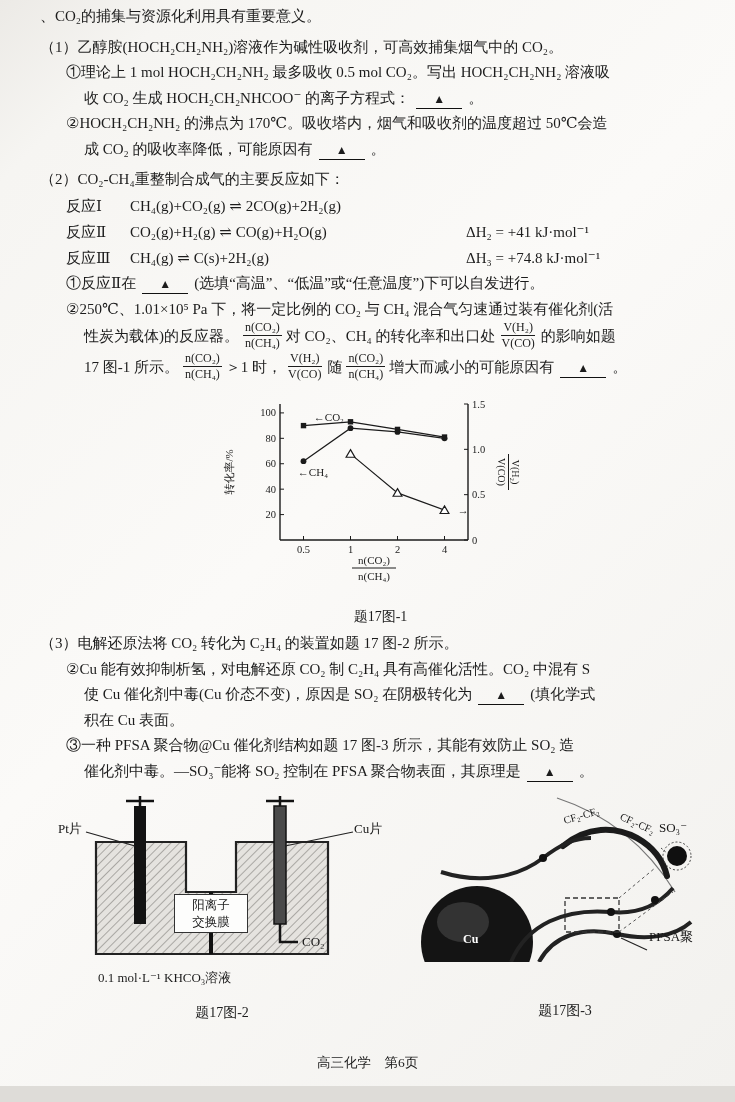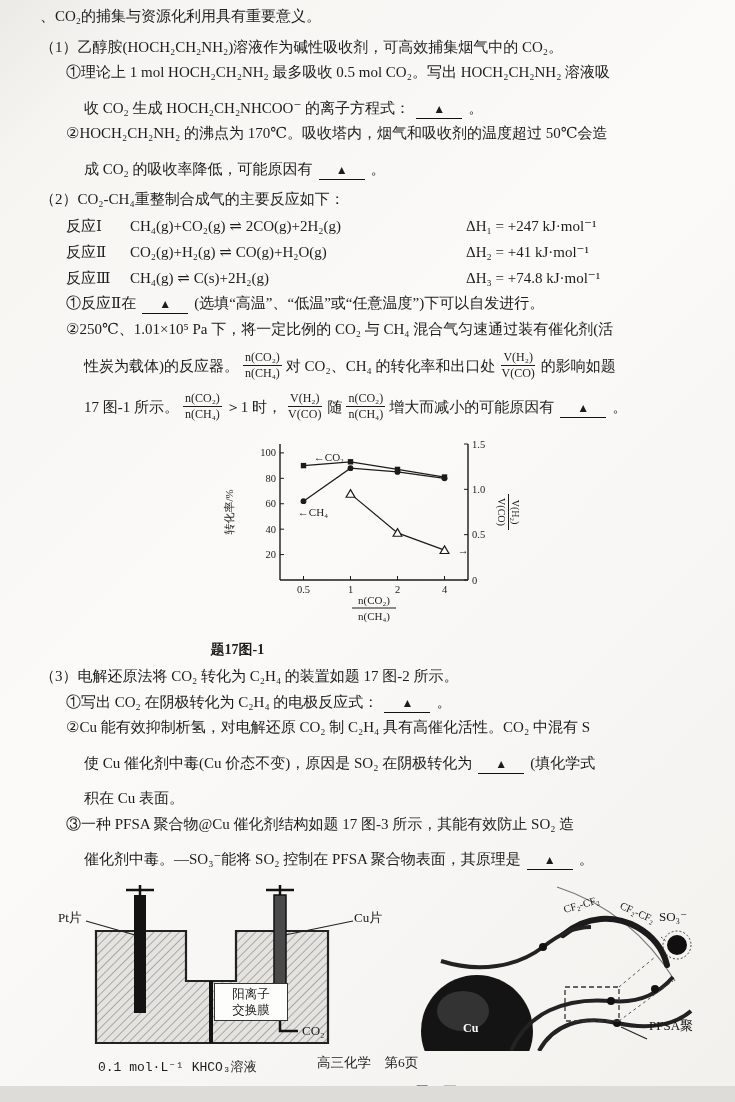--- a/index.html
+++ b/index.html
@@ -5,39 +5,39 @@
   html,body{margin:0;padding:0;background:#dedcd8;}
   .page{
     width:735px;height:1086px;margin:0 auto;position:relative;overflow:hidden;
     background:linear-gradient(135deg,#eceae6 0%,#f6f5f2 10%,#fbfaf8 45%,#f2f1ee 100%);
     color:#1c1c1c;font-family:"Liberation Serif","DejaVu Serif",serif;
     font-size:15px;box-sizing:border-box;padding:4px 14px 0 40px;
   }
   .line{margin:0;line-height:1.7;white-space:nowrap;}
   .sec{margin-top:5px;}
   .sub{margin-left:26px;}
-  .cont{margin-left:44px;margin-top:10px;}
+  .cont{margin-left:44px;}
   .reaction{margin-left:26px;display:flex;line-height:1.75;}
   .rlabel{width:64px;flex:none;}
   .req{width:336px;flex:none;}
   .frac{display:inline-flex;flex-direction:column;align-items:center;vertical-align:middle;
         font-size:12px;line-height:1.25;margin:0 4px;transform:translateY(-2px);}
   .frac .fnum{border-bottom:1px solid #1c1c1c;padding:0 2px;}
   .frac .fden{padding:0 2px;}
   .blank{display:inline-block;min-width:46px;text-align:center;border-bottom:1.6px solid #111;
          font-size:12px;line-height:1.5;margin:0 6px;}
   .chart-block{width:340px;margin:8px auto 2px;text-align:center;}
   #chart-svg text{font-family:"Liberation Serif","DejaVu Serif",serif;}
-  .fig-caption{text-align:left;font-size:14px;margin-top:10px;font-weight:bold;}
+  .fig-caption{text-align:center;font-size:14px;margin-top:17px;font-weight:normal;}
   .figures-row{display:flex;justify-content:space-between;margin-top:12px;padding:0 6px 0 16px;}
   .fig{position:relative;}
   .fig-label{position:absolute;font-size:13px;white-space:nowrap;color:#161616;}
   .mem-box{position:absolute;left:118px;top:98px;width:72px;background:#fdfdfc;border:1px solid #333;
-           text-align:center;font-size:12.5px;line-height:1.3;padding:2px 0;margin-left:40px;}
-  .solution-line{font-size:13px;margin:3px 0 0 42px;white-space:nowrap;font-family:Liberation Mono, monospace;}
+           text-align:center;font-size:12.5px;line-height:1.3;padding:2px 0;}
+  .solution-line{font-size:13px;margin:3px 0 0 42px;white-space:nowrap;}
   .footer{position:absolute;bottom:14px;left:0;right:0;text-align:center;font-size:13.5px;}
 </style>
 </head>
 <body>
 
 <div class="page">
 
   <p class="line">、CO₂的捕集与资源化利用具有重要意义。</p>
 
   <div class="sec">
@@ -46,21 +46,20 @@
     <p class="line cont"><span>收 CO₂ 生成 HOCH₂CH₂NHCOO⁻ 的离子方程式：</span><span class="blank">▲</span><span>。</span></p>
     <p class="line sub">②HOCH₂CH₂NH₂ 的沸点为 170℃。吸收塔内，烟气和吸收剂的温度超过 50℃会造</p>
     <p class="line cont"><span>成 CO₂ 的吸收率降低，可能原因有</span><span class="blank">▲</span><span>。</span></p>
   </div>
 
   <div class="sec">
     <p class="line">（2）CO₂-CH₄重整制合成气的主要反应如下：</p>
     <div class="reaction">
       <span class="rlabel">反应Ⅰ</span>
       <span class="req">CH₄(g)+CO₂(g) ⇌ 2CO(g)+2H₂(g)</span>
-      <span>ΔH₁ = +247 kJ·mol⁻¹</span>
     </div>
     <div class="reaction">
       <span class="rlabel">反应Ⅱ</span>
       <span class="req">CO₂(g)+H₂(g) ⇌ CO(g)+H₂O(g)</span>
       <span>ΔH₂ = +41 kJ·mol⁻¹</span>
     </div>
     <div class="reaction">
       <span class="rlabel">反应Ⅲ</span>
       <span class="req">CH₄(g) ⇌ C(s)+2H₂(g)</span>
       <span>ΔH₃ = +74.8 kJ·mol⁻¹</span>
@@ -142,21 +141,20 @@
         </g>
         <text x="158" y="172" font-size="11" text-anchor="middle" fill="#1b1b1b">n(CO₂)</text>
         <line x1="136" y1="176" x2="180" y2="176" stroke="#1b1b1b"></line>
         <text x="158" y="188" font-size="11" text-anchor="middle" fill="#1b1b1b">n(CH₄)</text>
       </svg>
     <div class="fig-caption">题17图-1</div>
   </div>
 
   <div class="sec">
     <p class="line">（3）电解还原法将 CO₂ 转化为 C₂H₄ 的装置如题 17 图-2 所示。</p>
-    <p class="line sub"><span>①写出 CO₂ 在阴极转化为 C₂H₄ 的电极反应式：</span><span class="blank">▲</span><span>。</span></p>
     <p class="line sub">②Cu 能有效抑制析氢，对电解还原 CO₂ 制 C₂H₄ 具有高催化活性。CO₂ 中混有 S</p>
     <p class="line cont"><span>使 Cu 催化剂中毒(Cu 价态不变)，原因是 SO₂ 在阴极转化为</span><span class="blank">▲</span><span>(填化学式</span></p>
     <p class="line cont">积在 Cu 表面。</p>
     <p class="line sub">③一种 PFSA 聚合物@Cu 催化剂结构如题 17 图-3 所示，其能有效防止 SO₂ 造</p>
     <p class="line cont"><span>催化剂中毒。—SO₃⁻能将 SO₂ 控制在 PFSA 聚合物表面，其原理是</span><span class="blank">▲</span><span>。</span></p>
   </div>
 
   <div class="figures-row">
 
     <div class="fig" style="width:332px">

